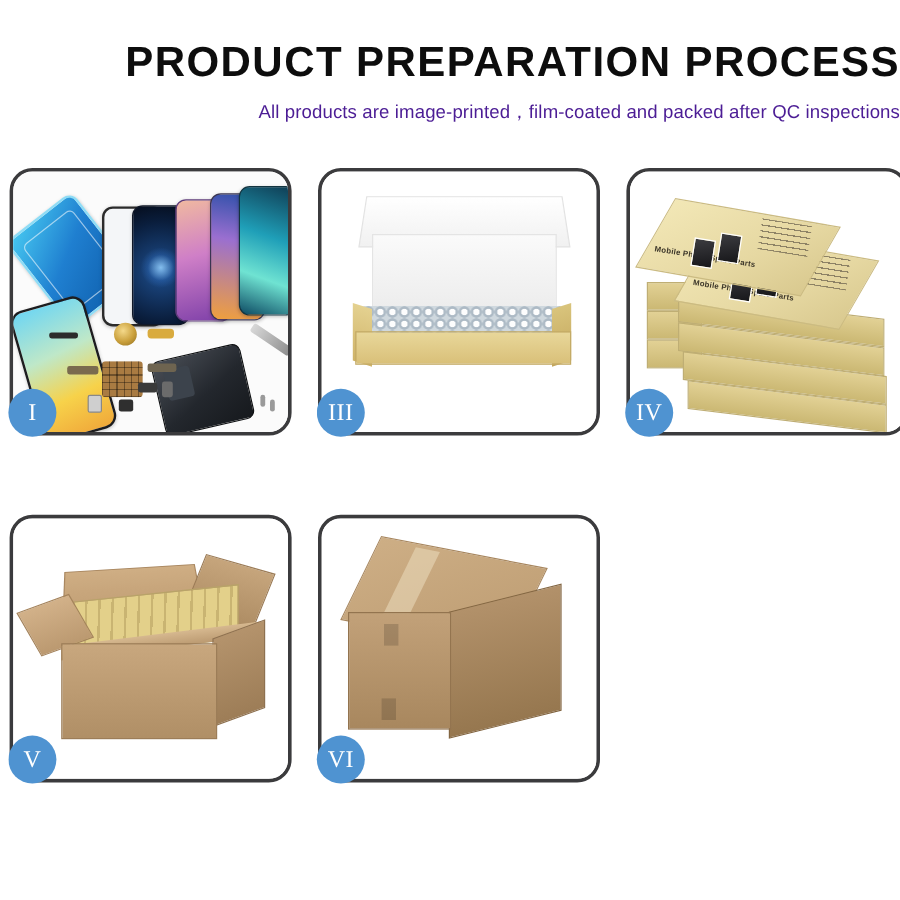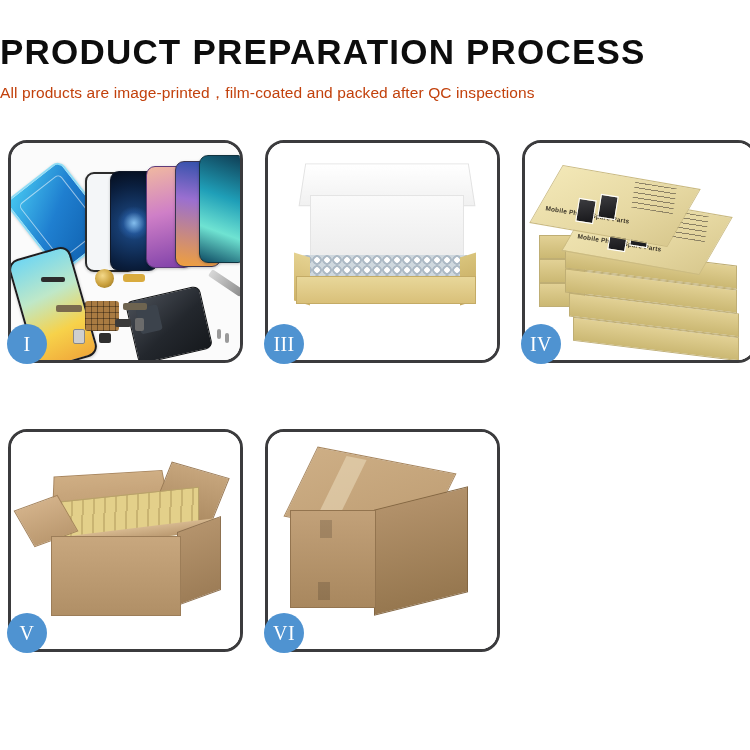--- a/index.html
+++ b/index.html
@@ -13,37 +13,37 @@
     font-family: "Liberation Sans", sans-serif;
     color: #111111;
     overflow: hidden;
     position: relative;
   }
 
   
   .header {
     width: 750px;
     padding-top: 34px;
-    text-align: left;
+    text-align: right;
   }
   .main-title {
     font-family: "Liberation Sans", sans-serif;
     font-size: 35px;
     font-weight: 700;
     letter-spacing: 1.2px;
     color: #0d0d0d;
     line-height: 1.05;
     margin: 0;
     white-space: nowrap;
   }
   .sub-title {
     font-family: "Liberation Sans", sans-serif;
     font-size: 15.5px;
     font-weight: 400;
-    color: #c2410c;
+    color: #4c1d95;
     margin: 12px 0 0 0;
     letter-spacing: 0.1px;
     white-space: nowrap;
   }
 
   
   .grid {
     position: absolute;
     left: 8px;
     top: 140px;

